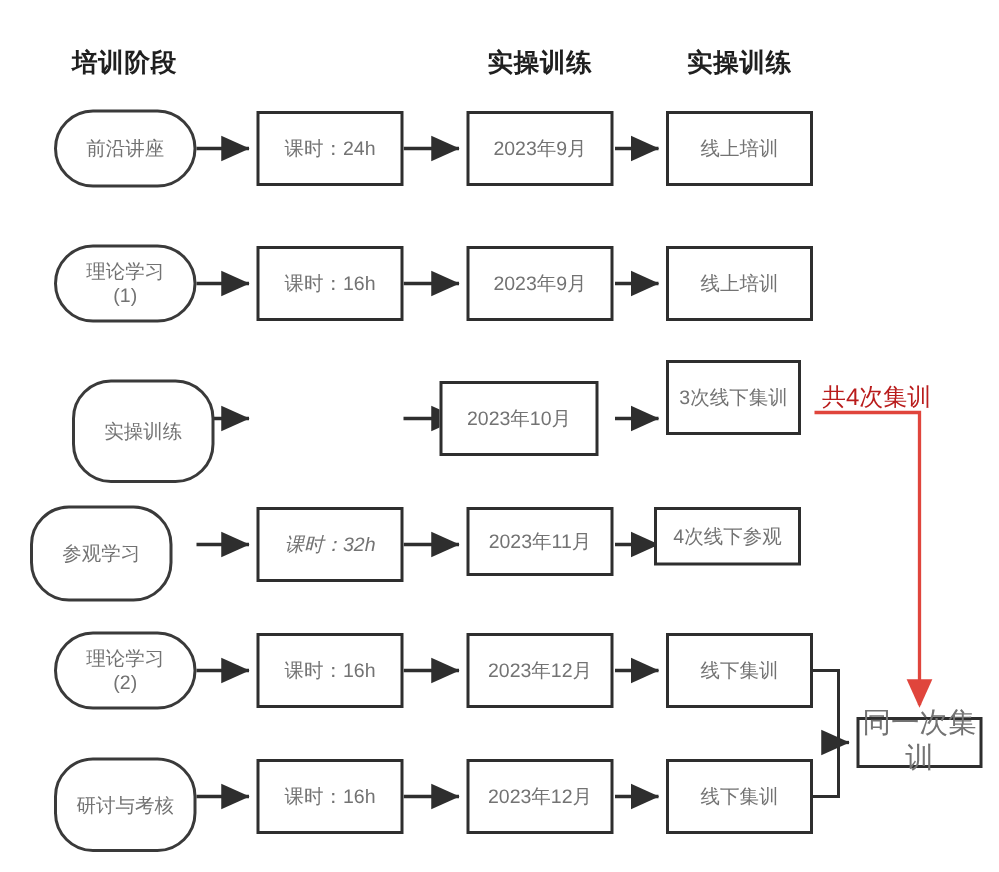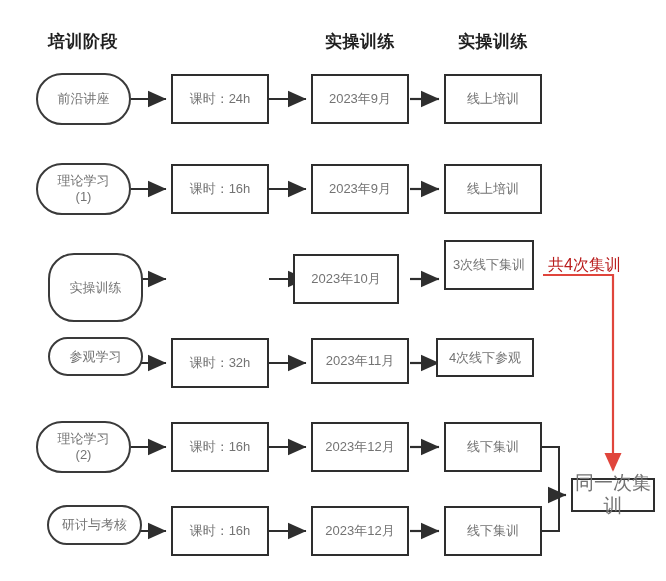--- a/index.html
+++ b/index.html
@@ -128,31 +128,31 @@
   <div class="node stage" style="left:36px; top:163px; width:95px; height:52px;">理论学习
 (1)</div>
   <div class="node rect" style="left:171px; top:164px; width:98px; height:50px;">课时：16h</div>
   <div class="node rect" style="left:311px; top:164px; width:98px; height:50px;">2023年9月</div>
   <div class="node rect" style="left:444px; top:164px; width:98px; height:50px;">线上培训</div>
 
   <div class="node stage" style="left:48px; top:253px; width:95px; height:69px;">实操训练</div>
   <div class="node rect" style="left:293px; top:254px; width:106px; height:50px;">2023年10月</div>
   <div class="node rect" style="left:444px; top:240px; width:90px; height:50px;">3次线下集训</div>
 
-  <div class="node stage" style="left:48px; top:337px; width:95px; height:39px;">参观学习</div>
-  <div class="node rect" style="left:171px; top:338px; width:98px; height:50px;">课时：32h</div>
+  <div class="node stage" style="left:20px; top:337px; width:95px; height:64px;">参观学习</div>
+  <div class="node rect" style="left:171px; top:338px; width:98px; height:50px;font-style:italic;">课时：32h</div>
   <div class="node rect" style="left:311px; top:338px; width:98px; height:46px;">2023年11月</div>
   <div class="node rect" style="left:436px; top:338px; width:98px; height:39px;">4次线下参观</div>
 
   <div class="node stage" style="left:36px; top:421px; width:95px; height:52px;">理论学习
 (2)</div>
   <div class="node rect" style="left:171px; top:422px; width:98px; height:50px;">课时：16h</div>
   <div class="node rect" style="left:311px; top:422px; width:98px; height:50px;">2023年12月</div>
   <div class="node rect" style="left:444px; top:422px; width:98px; height:50px;">线下集训</div>
 
-  <div class="node stage" style="left:47px; top:505px; width:95px; height:40px;">研讨与考核</div>
+  <div class="node stage" style="left:36px; top:505px; width:95px; height:63px;">研讨与考核</div>
   <div class="node rect" style="left:171px; top:506px; width:98px; height:50px;">课时：16h</div>
   <div class="node rect" style="left:311px; top:506px; width:98px; height:50px;">2023年12月</div>
   <div class="node rect" style="left:444px; top:506px; width:98px; height:50px;">线下集训</div>
 
   <div class="node rect merge" style="left:571px; top:478px; width:84px; height:34px;">同一次集训</div>
 
 </div>
 
 </body></html>

